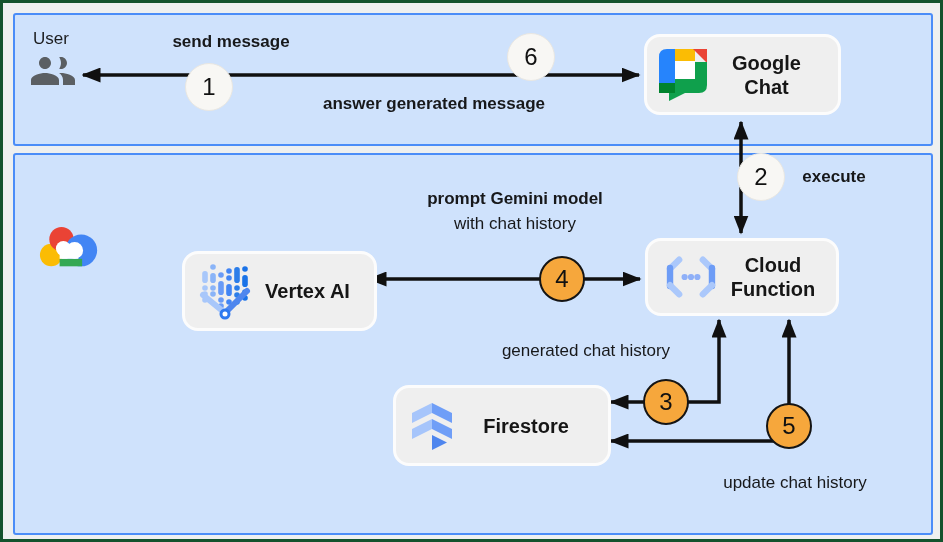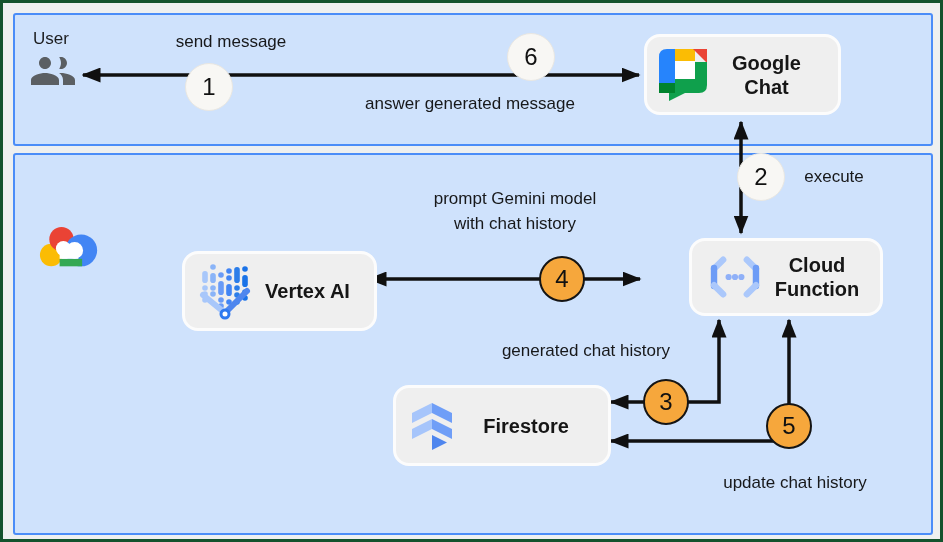--- a/index.html
+++ b/index.html
@@ -6,40 +6,40 @@
   #canvas{position:relative;width:943px;height:542px;box-sizing:border-box;background:#eef0f0;border:3px solid #14532d;overflow:hidden;}
   .panel{position:absolute;box-sizing:border-box;background:#cfe2fc;border:2px solid #4b8df8;border-radius:3px;}
   #panel-user{left:10px;top:10px;width:920px;height:133px;}
   #panel-gcp{left:10px;top:150px;width:920px;height:382px;}
   .zone-label{position:absolute;font-size:17px;color:#1c1d1f;z-index:3;}
   #user-label{left:30px;top:26px;}
   #gcp-label{left:28px;top:166px;width:150px;line-height:25px;}
   .node{position:absolute;box-sizing:border-box;background:#efefef;border:3px solid #fcfcfc;border-radius:16px;display:flex;align-items:center;padding:0 12px;z-index:2;}
   #node-google-chat{left:641px;top:31px;width:197px;height:81px;}
   #node-vertex-ai{left:179px;top:248px;width:195px;height:80px;}
-  #node-cloud-function{left:642px;top:235px;width:194px;height:78px;margin-left:44px;}
+  #node-cloud-function{left:642px;top:235px;width:194px;height:78px;}
   #node-firestore{left:390px;top:382px;width:218px;height:81px;}
   .node-label{flex:1;text-align:center;font-size:20px;font-weight:700;line-height:24px;color:#161616;}
   #node-google-chat .node-label{padding:0 12px;}
   #node-vertex-ai .node-label{padding:0 10px;}
   .node-icon{flex:none;display:block;}
   #arrow-layer{position:absolute;left:0;top:0;width:943px;height:542px;z-index:2;pointer-events:none;}
   .circle{position:absolute;box-sizing:border-box;border-radius:50%;display:flex;align-items:center;justify-content:center;font-size:24px;color:#111;z-index:3;}
   .circle.white{width:48px;height:48px;background:#f8f7f4;border:1px solid #e9e7e2;}
   .circle.orange{width:46px;height:46px;background:#f6a73c;border:2px solid #141414;}
   #circle-1{left:182px;top:60px;}
   #circle-6{left:504px;top:30px;}
   #circle-2{left:734px;top:150px;}
   #circle-4{left:536px;top:253px;}
   #circle-3{left:640px;top:376px;}
   #circle-5{left:763px;top:400px;}
-  .edge-label{position:absolute;transform:translateX(-50%);font-size:17px;font-weight:400;color:#17181a;white-space:nowrap;z-index:3;}
+  .edge-label{position:absolute;transform:translateX(-50%);font-size:17px;font-weight:700;color:#17181a;white-space:nowrap;z-index:3;}
   .edge-label.bold{font-weight:400;}
   #label-send{left:228px;top:29px;}
-  #label-answer{left:467px;top:91px;}
+  #label-answer{left:431px;top:91px;}
   #label-execute{left:831px;top:164px;}
   #label-prompt-1{left:512px;top:186px;}
   #label-prompt-2{left:512px;top:211px;}
   #label-retrieve{left:583px;top:338px;}
   #label-update{left:792px;top:470px;}
   #user-icon-wrap{position:absolute;left:26px;top:44px;z-index:3;}
   #gcp-logo-wrap{position:absolute;left:36px;top:222px;z-index:3;}
 </style>
 </head>
 <body>

